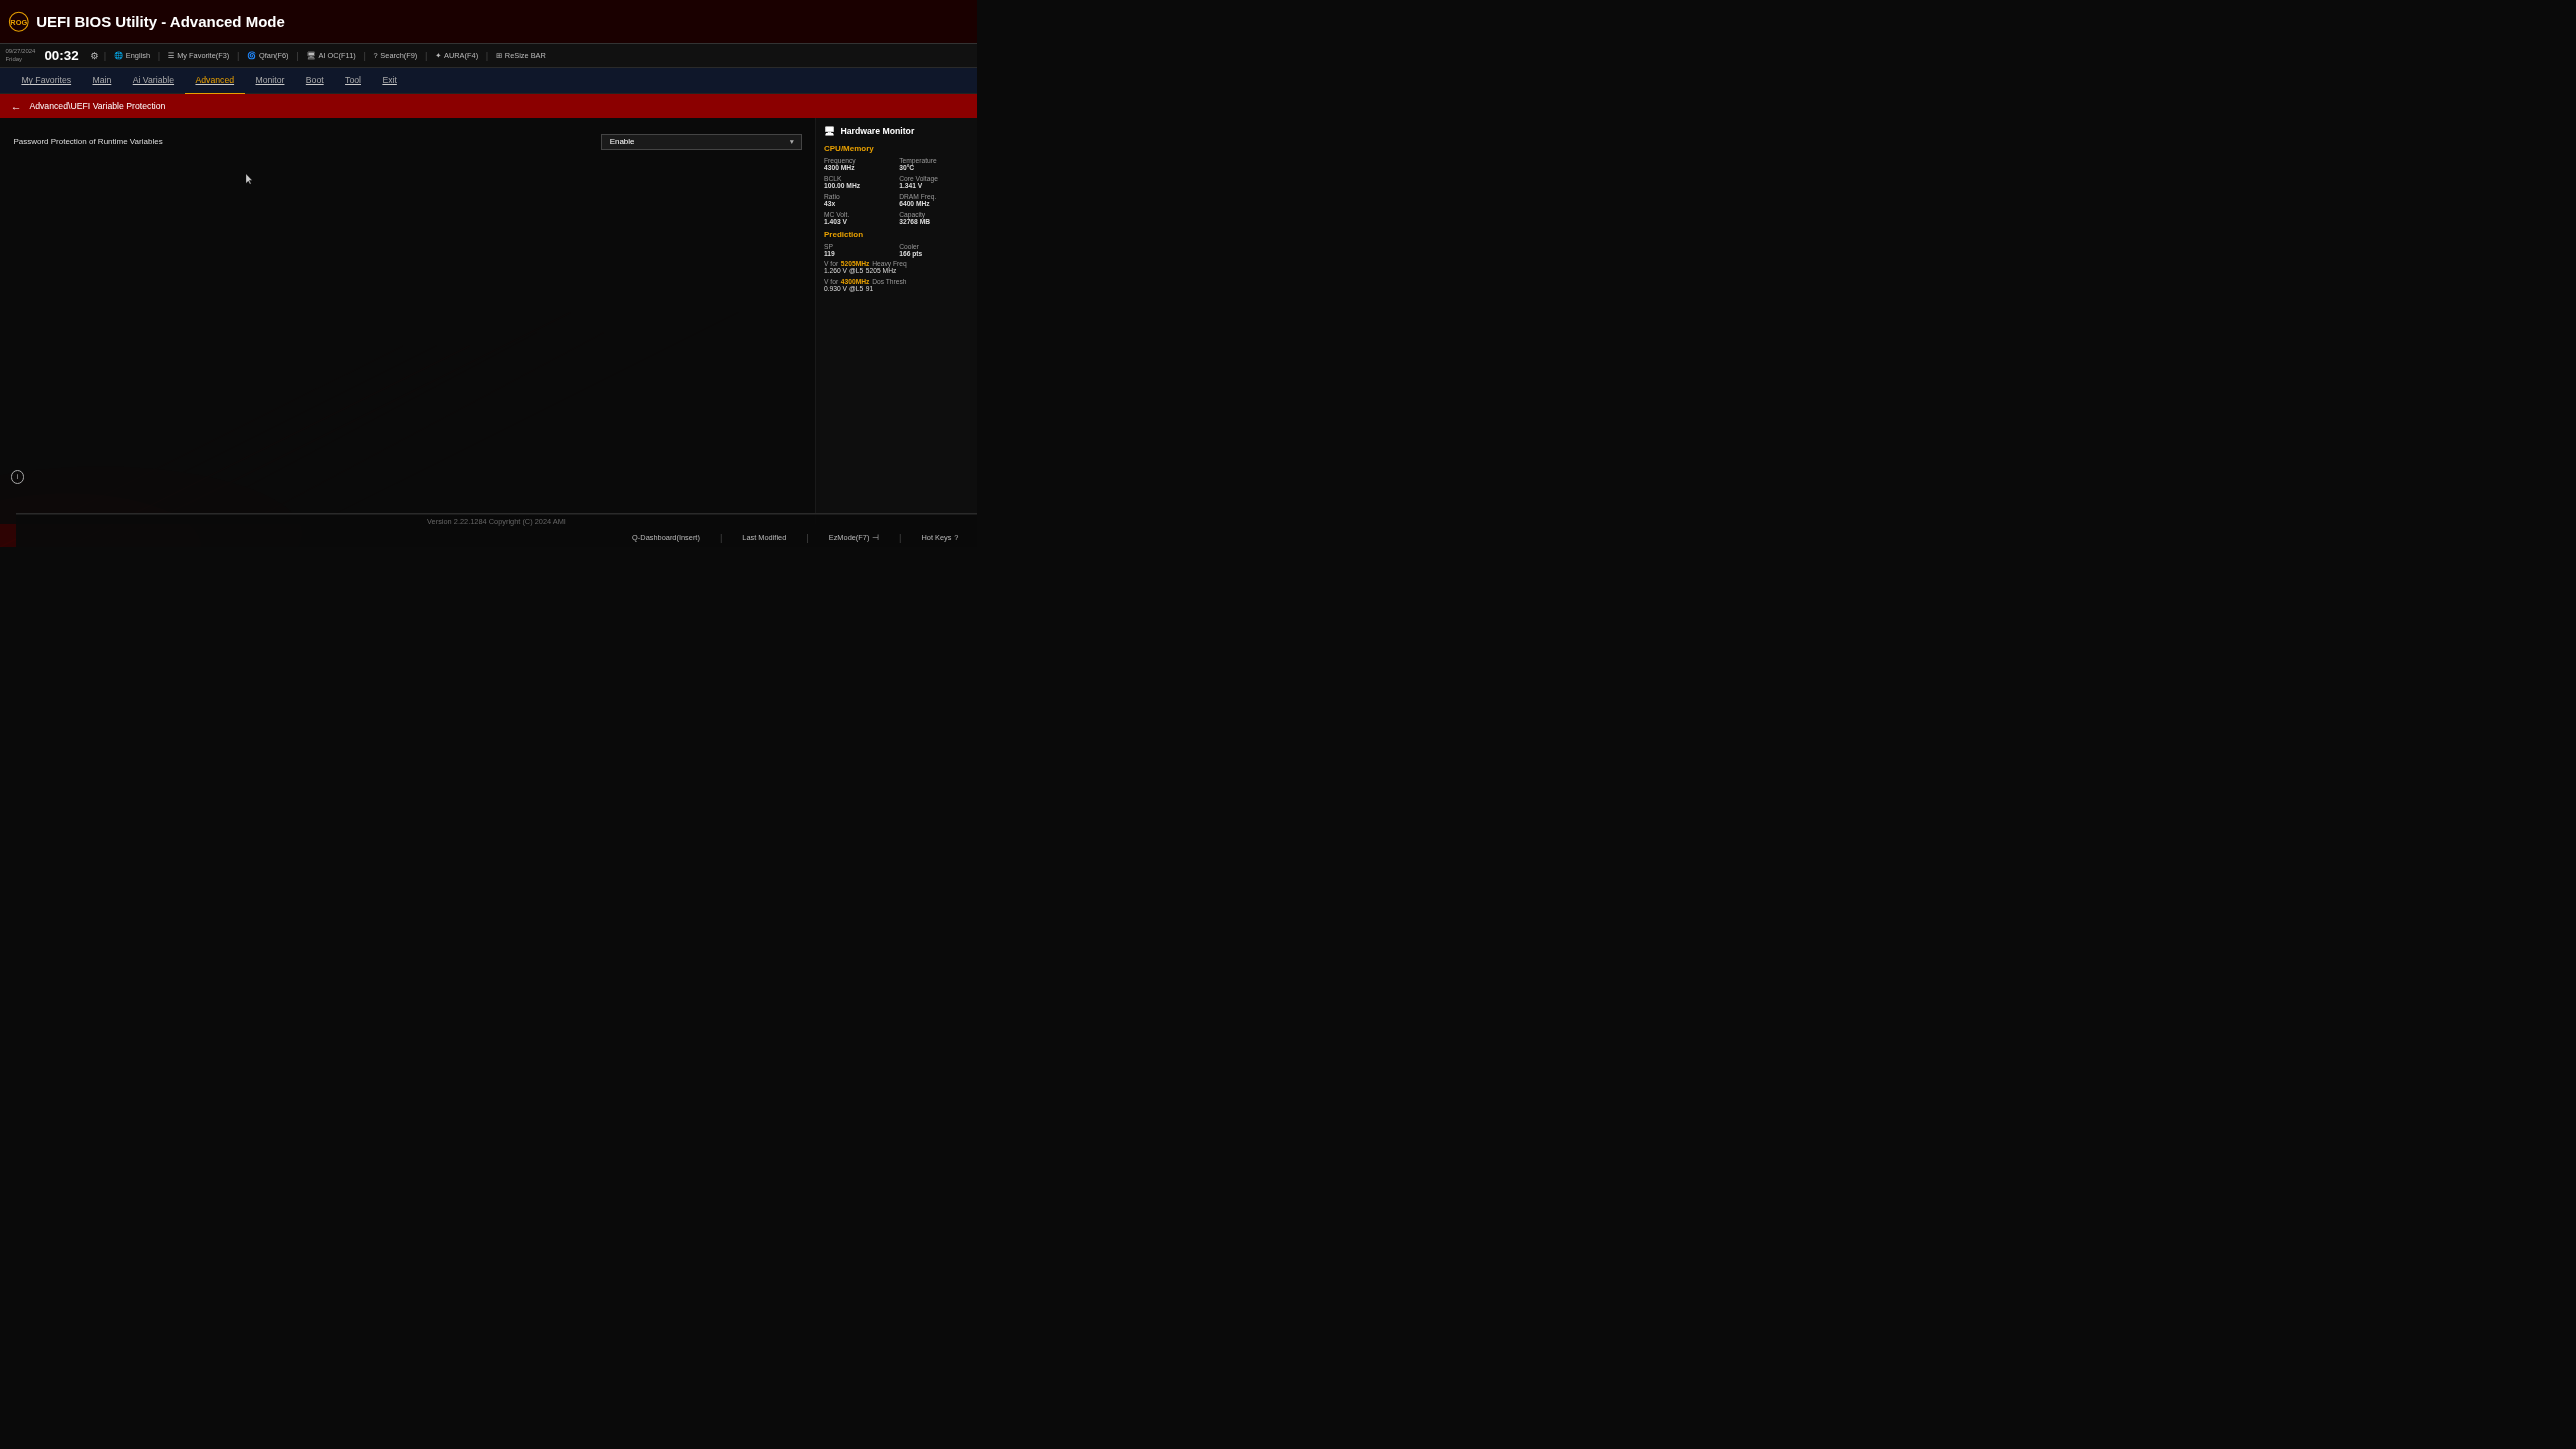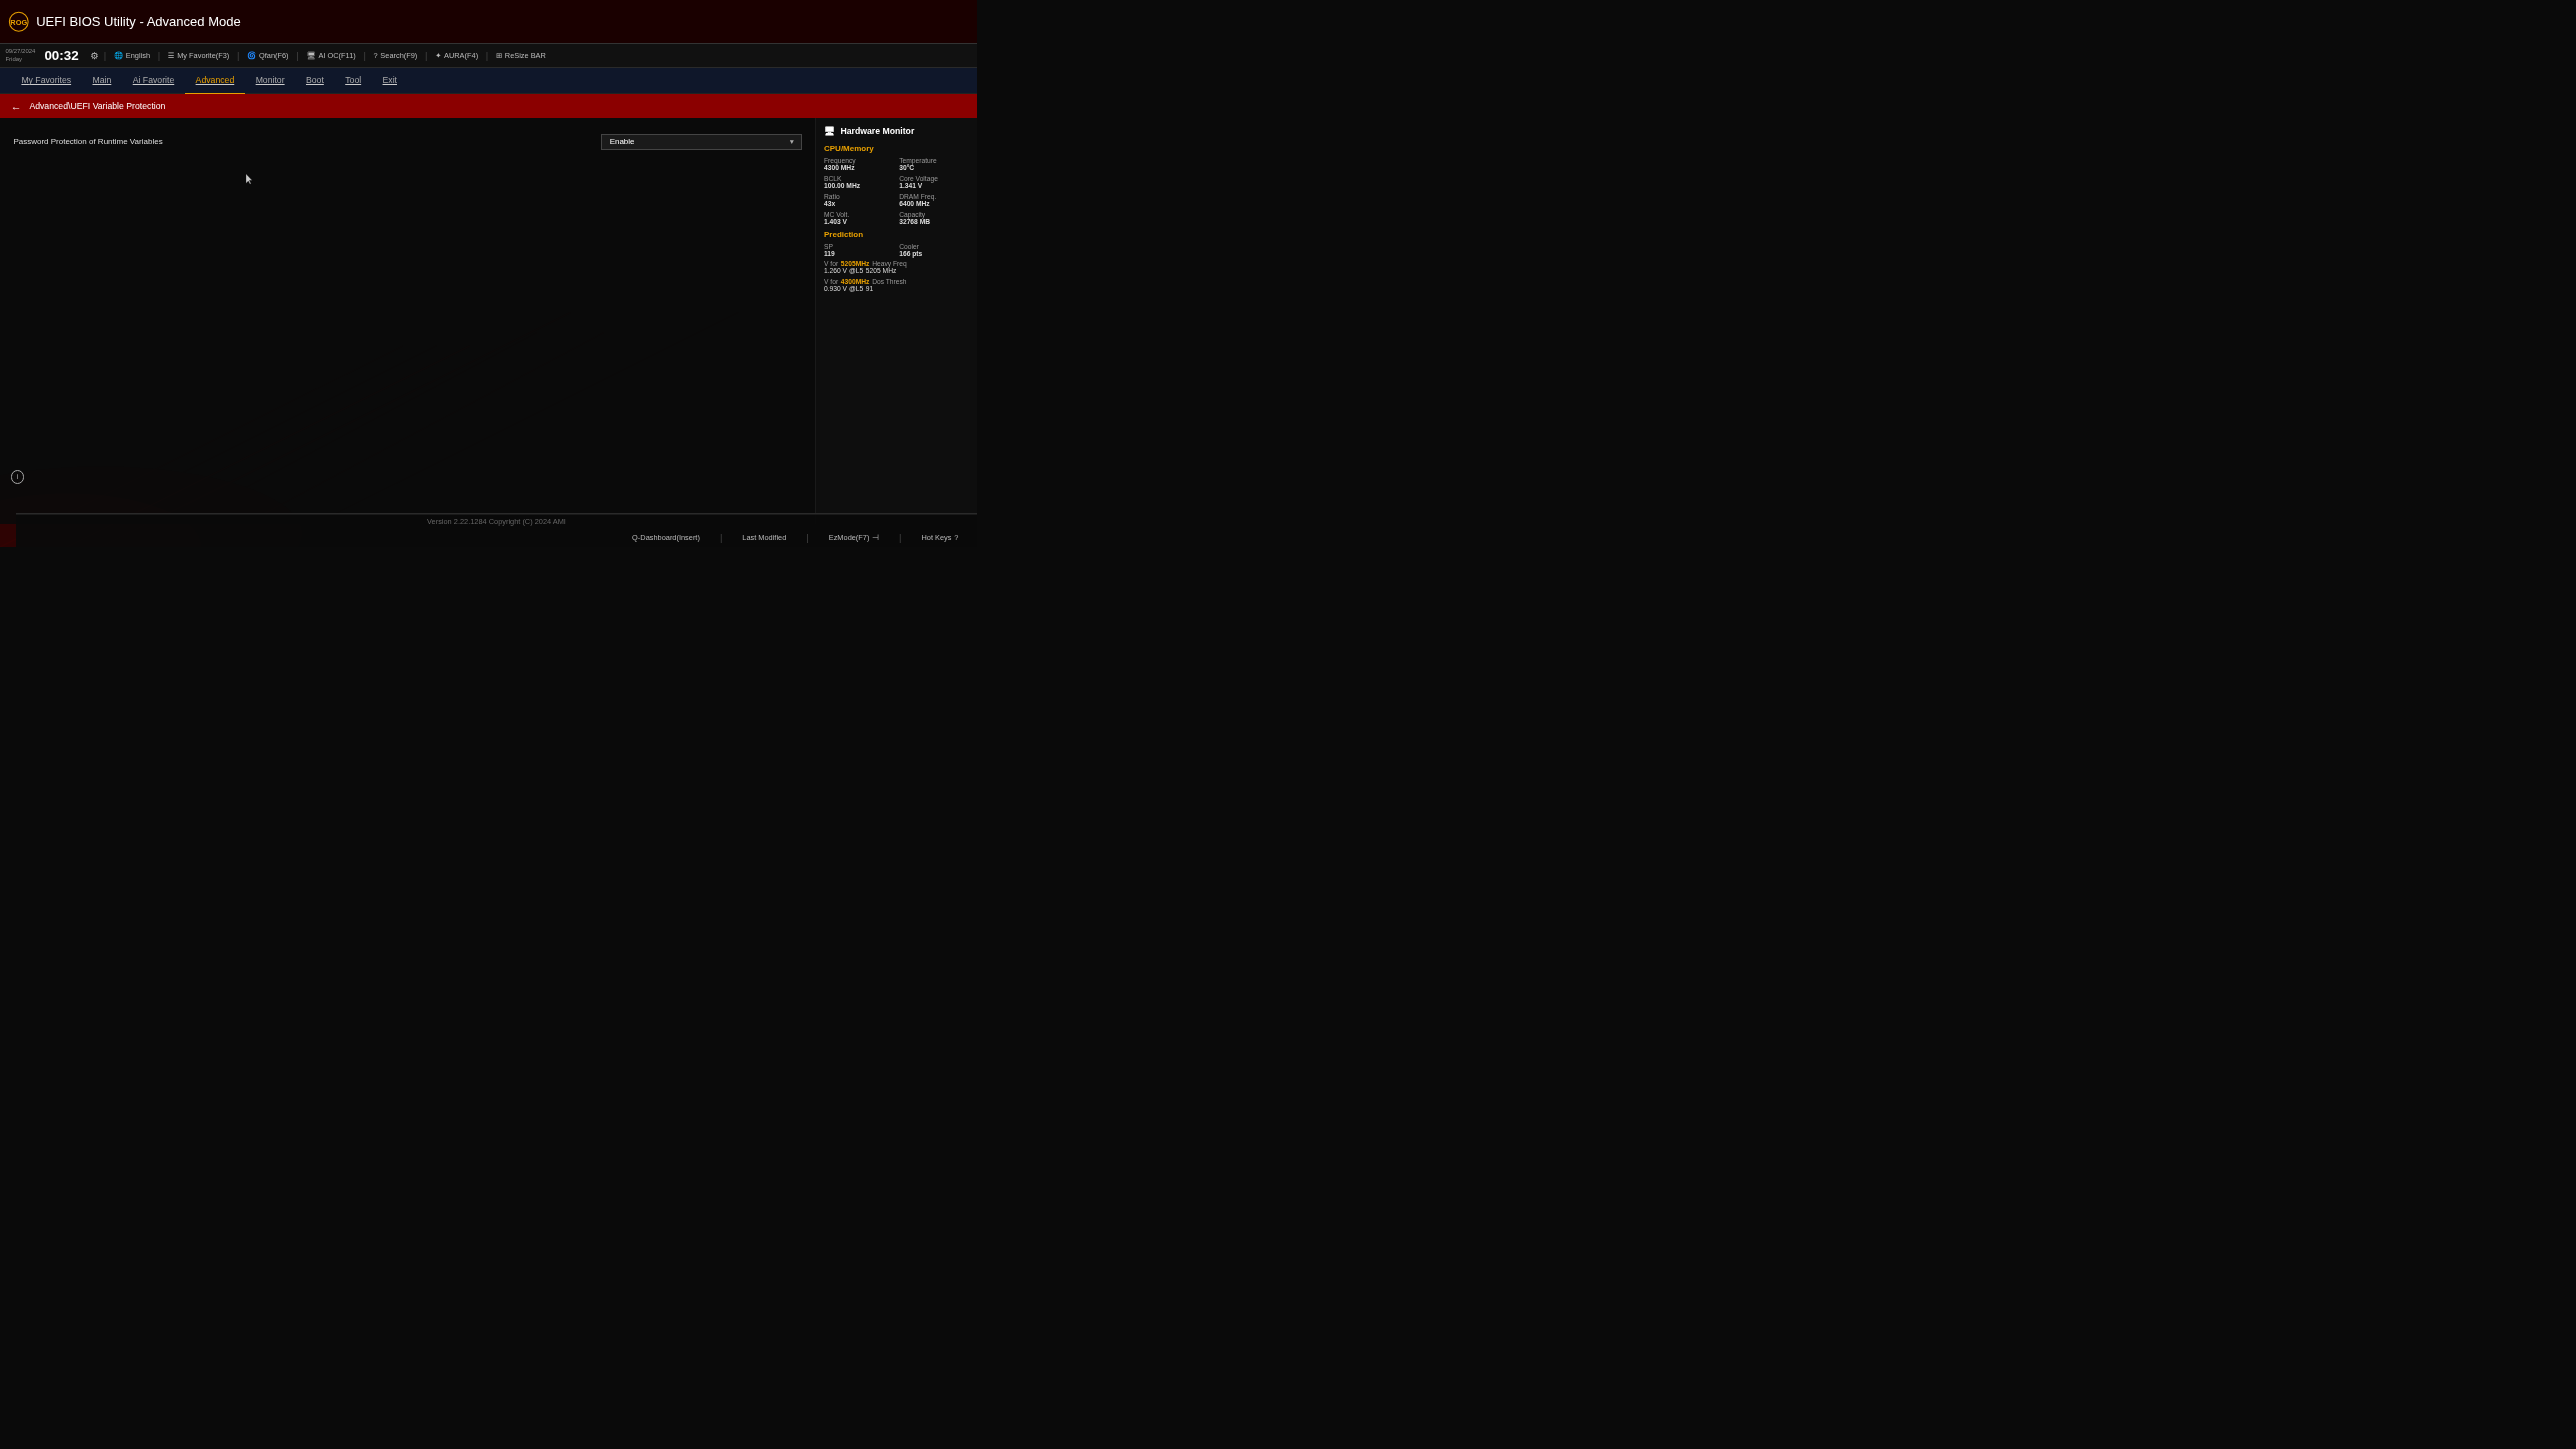--- a/index.html
+++ b/index.html
@@ -44,22 +44,22 @@
 
     .rog-logo {
       width: 21.5px;
       height: 21.5px;
       margin-right: 6.7px;
       flex-shrink: 0;
     }
 
     .header-title {
       color: #fff;
-      font-size: 13px;
-      font-weight: normal;
+      font-size: 15px;
+      font-weight: bold;
       flex-shrink: 0;
     }
 
     
     .toolbar {
       position: relative;
       z-index: 10;
       background: #111;
       display: flex;
       align-items: center;
@@ -422,21 +422,21 @@
 </div>
 
 <div class="nav-tabs">
   <div class="nav-tab">
     <span>My Favorites</span>
   </div>
   <div class="nav-tab">
     <span>Main</span>
   </div>
   <div class="nav-tab">
-    <span>Ai Favorite</span>
+    <span>Ai Variable</span>
   </div>
   <div class="nav-tab active">
     <span>Advanced</span>
   </div>
   <div class="nav-tab">
     <span>Monitor</span>
   </div>
   <div class="nav-tab">
     <span>Boot</span>
   </div>

